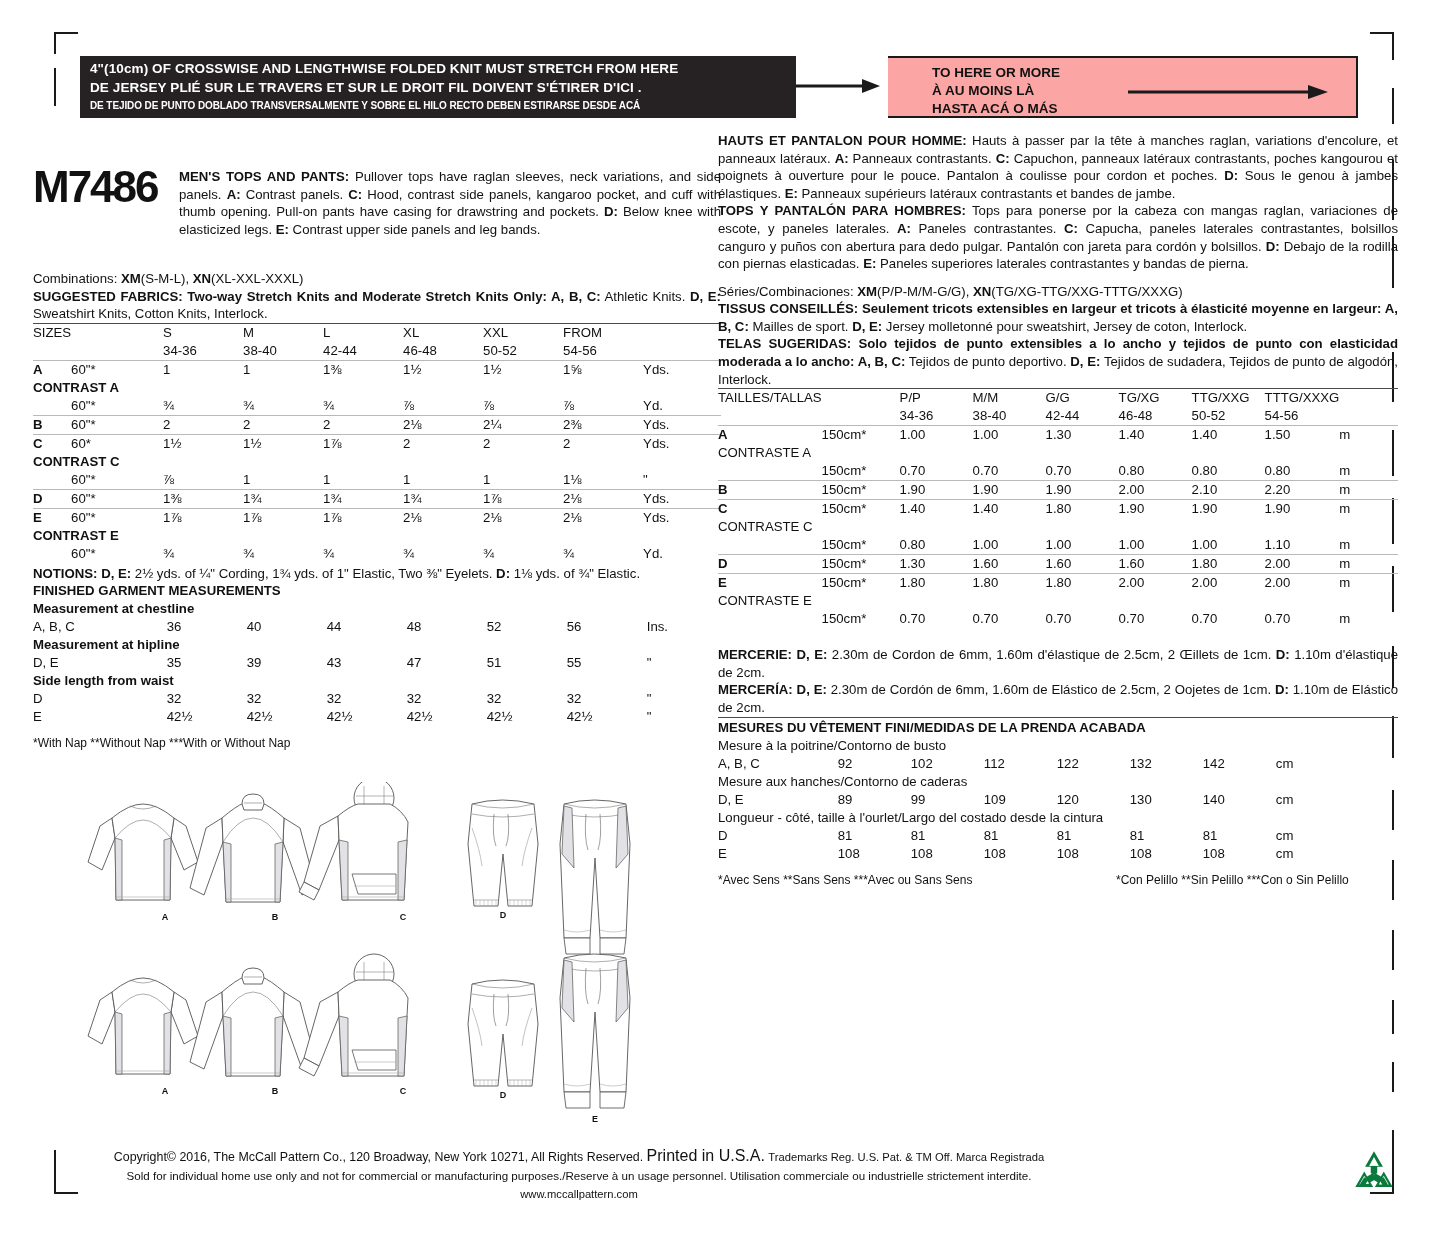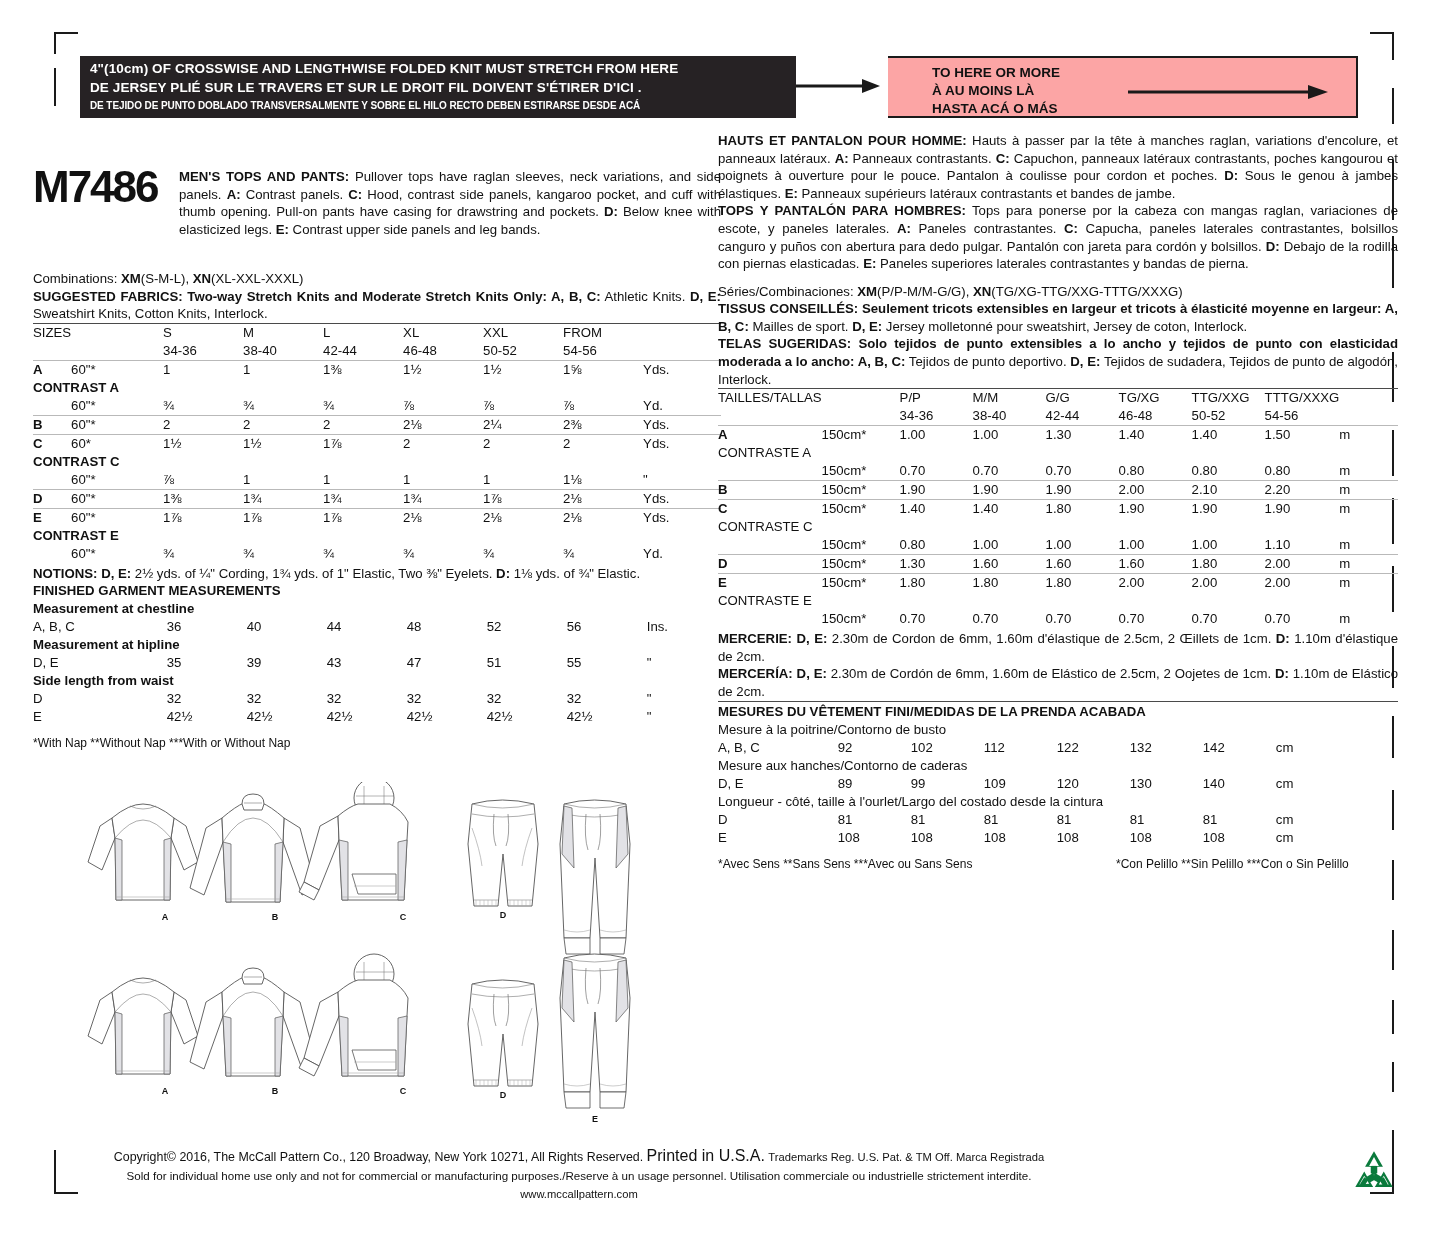--- a/index.html
+++ b/index.html
@@ -500,21 +500,21 @@
             <td class="num">0.70</td>
             <td class="num">0.70</td>
             <td class="num">0.70</td>
             <td class="num">0.70</td>
             <td class="num">0.70</td>
             <td class="unit">m</td>
           </tr>
         </tbody>
     </table>
 
-    <div class="ftxt" style="margin-top:2px;">
+    <div class="ftxt" style="margin-top:18px;">
       <b>MERCERIE:</b><b> D, E:</b><span> 2.30m de Cordon de 6mm, 1.60m d'élastique de 2.5cm, 2 Œillets de 1cm. </span><b>D:</b><span> 1.10m d'élastique de 2cm.</span>
     </div>
 
     <div class="ftxt">
       <b>MERCERÍA:</b><b> D, E:</b><span> 2.30m de Cordón de 6mm, 1.60m de Elástico de 2.5cm, 2 Oojetes de 1cm. </span><b>D:</b><span> 1.10m de Elástico de 2cm.</span>
     </div>
 
     <div class="sect-title" style="border-top:1.4px solid #4a4a4a; padding-top:1px;">MESURES DU VÊTEMENT FINI/MEDIDAS DE LA PRENDA ACABADA</div>
 
     <table class="yd2">

